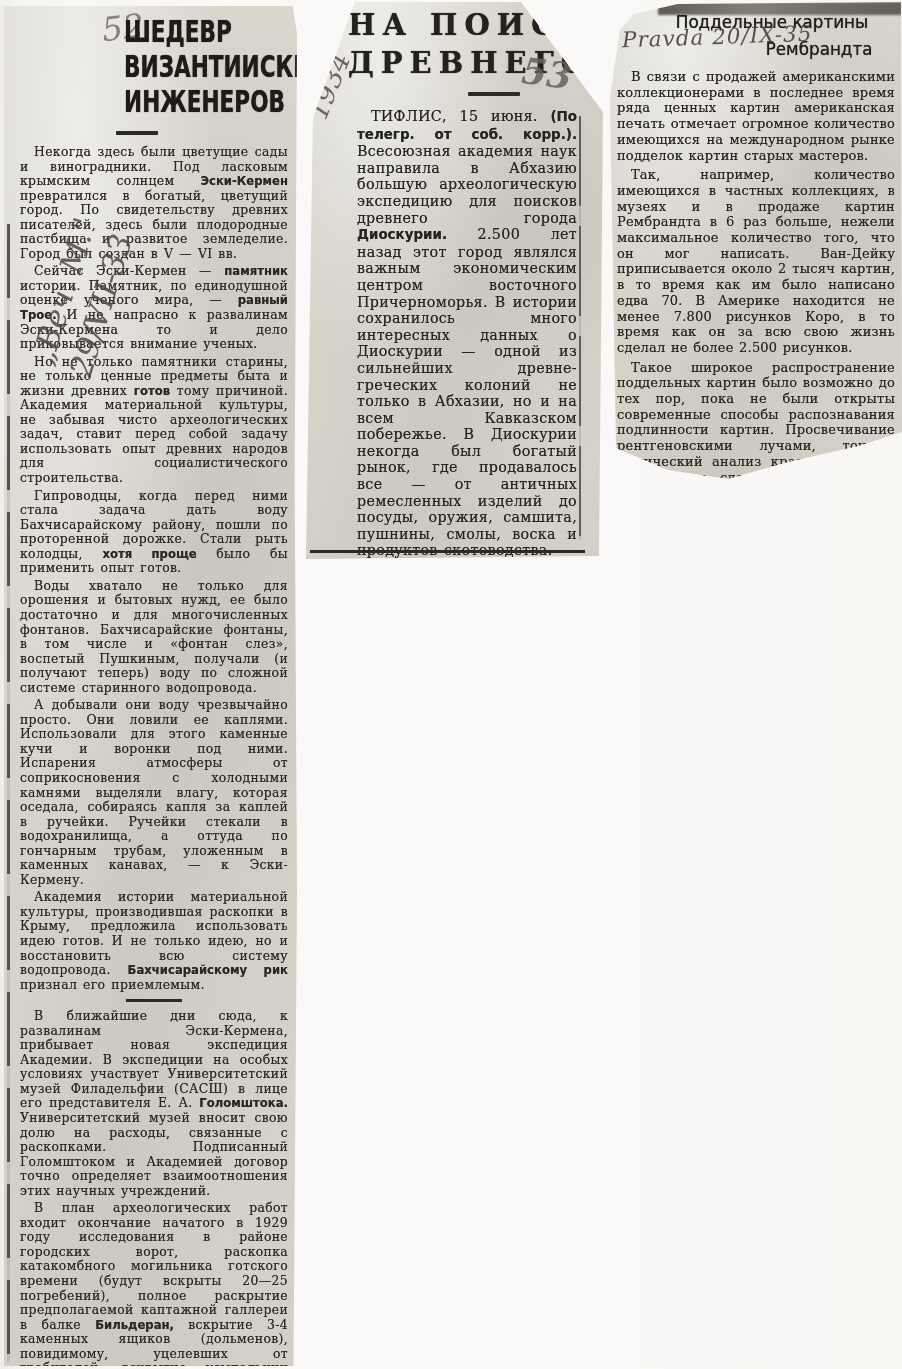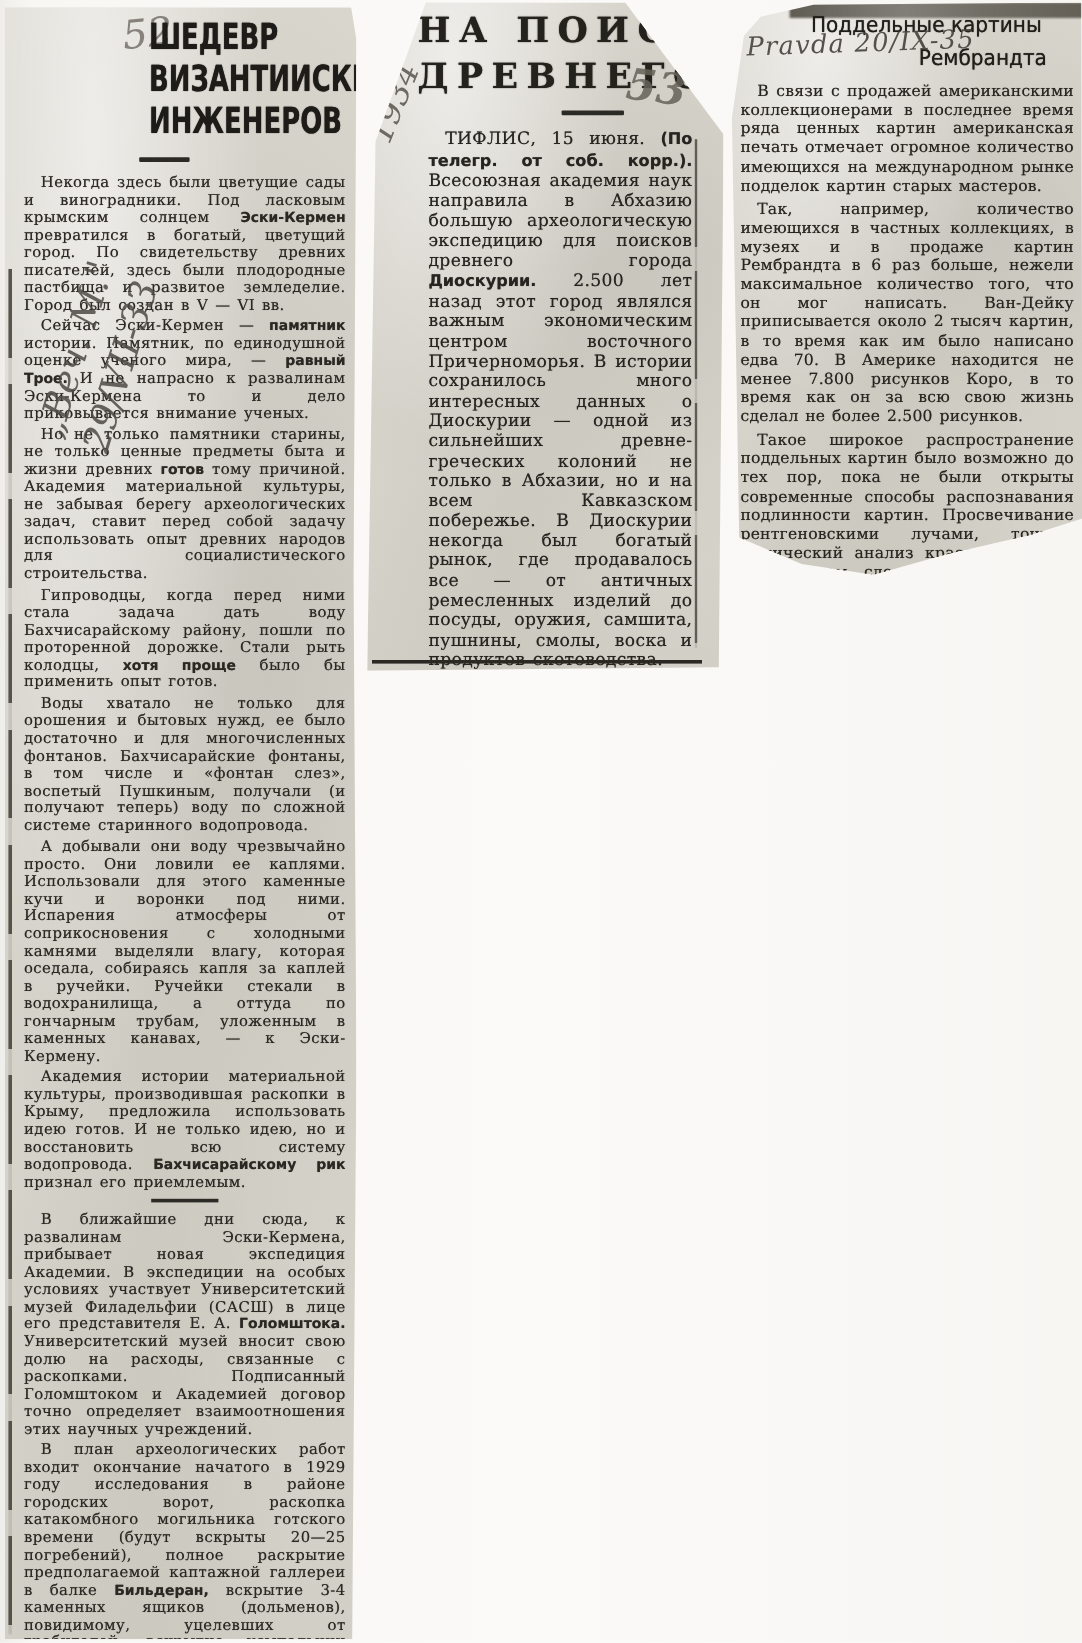--- a/index.html
+++ b/index.html
@@ -133,21 +133,21 @@
     <h1 class="title-left">
       <span class="tl">ШЕДЕВР</span>
       <span class="tl">ВИЗАНТИИСКИХ</span>
       <span class="tl">ИНЖЕНЕРОВ</span>
     </h1>
     <div class="divider div-title-left"></div>
 
     <div class="body-left">
       <p><span>Некогда здесь были цветущие сады и виноградники. Под ласковым крымским солнцем </span><span class="b">Эски-Кермен</span><span> превратился в богатый, цветущий город. По свидетельству древних писателей, здесь были плодородные пастбища и развитое земледелие. Город был создан в V — VI вв.</span></p>
       <p><span>Сейчас Эски-Кермен — </span><span class="b">памятник</span><span> истории. Памятник, по единодушной оценке ученого мира, — </span><span class="b">равный Трое.</span><span> И не напрасно к развалинам Эски-Кермена то и дело приковывается внимание ученых.</span></p>
-      <p><span>Но не только памятники старины, не только ценные предметы быта и жизни древних </span><span class="b">готов</span><span> тому причиной. Академия материальной культуры, не забывая берегу археологических задач, ставит перед собой задачу использовать опыт древних народов для социалистического строительства.</span></p>
+      <p><span>Но не только памятники старины, не только ценные предметы быта и жизни древних </span><span class="b">готов</span><span> тому причиной. Академия материальной культуры, не забывая чисто археологических задач, ставит перед собой задачу использовать опыт древних народов для социалистического строительства.</span></p>
       <p><span>Гипроводцы, когда перед ними стала задача дать воду Бахчисарайскому району, пошли по проторенной дорожке. Стали рыть колодцы, </span><span class="b">хотя проще</span><span> было бы применить опыт готов.</span></p>
       <p>Воды хватало не только для орошения и бытовых нужд, ее было достаточно и для многочисленных фонтанов. Бахчисарайские фонтаны, в том числе и «фонтан слез», воспетый Пушкиным, получали (и получают теперь) воду по сложной системе старинного водопровода.</p>
       <p>А добывали они воду чрезвычайно просто. Они ловили ее каплями. Использовали для этого каменные кучи и воронки под ними. Испарения атмосферы от соприкосновения с холодными камнями выделяли влагу, которая оседала, собираясь капля за каплей в ручейки. Ручейки стекали в водохранилища, а оттуда по гончарным трубам, уложенным в каменных канавах, — к Эски-Кермену.</p>
       <p><span>Академия истории материальной культуры, производившая раскопки в Крыму, предложила использовать идею готов. И не только идею, но и восстановить всю систему водопровода. </span><span class="b">Бахчисарайскому рик</span><span> признал его приемлемым.</span></p>
       <div class="div-section"></div>
       <p><span>В ближайшие дни сюда, к развалинам Эски-Кермена, прибывает новая экспедиция Академии. В экспедиции на особых условиях участвует Университетский музей Филадельфии (САСШ) в лице его представителя Е. А. </span><span class="b">Голомштока.</span><span> Университетский музей вносит свою долю на расходы, связанные с раскопками. Подписанный Голомштоком и Академией договор точно определяет взаимоотношения этих научных учреждений.</span></p>
       <p><span>В план археологических работ входит окончание начатого в 1929 году исследования в районе городских ворот, раскопка катакомбного могильника готского времени (будут вскрыты 20—25 погребений), полное раскрытие предполагаемой каптажной галлереи в балке </span><span class="b">Бильдеран,</span><span> вскрытие 3-4 каменных ящиков (дольменов), повидимому, уцелевших от грабителей, вскрытие усыпальниц VIII и X вв и т. д. Общее руководство экспедицией по соглашению с американцами возложено на члена Академии </span></p>
 
     </div>
   </article>

